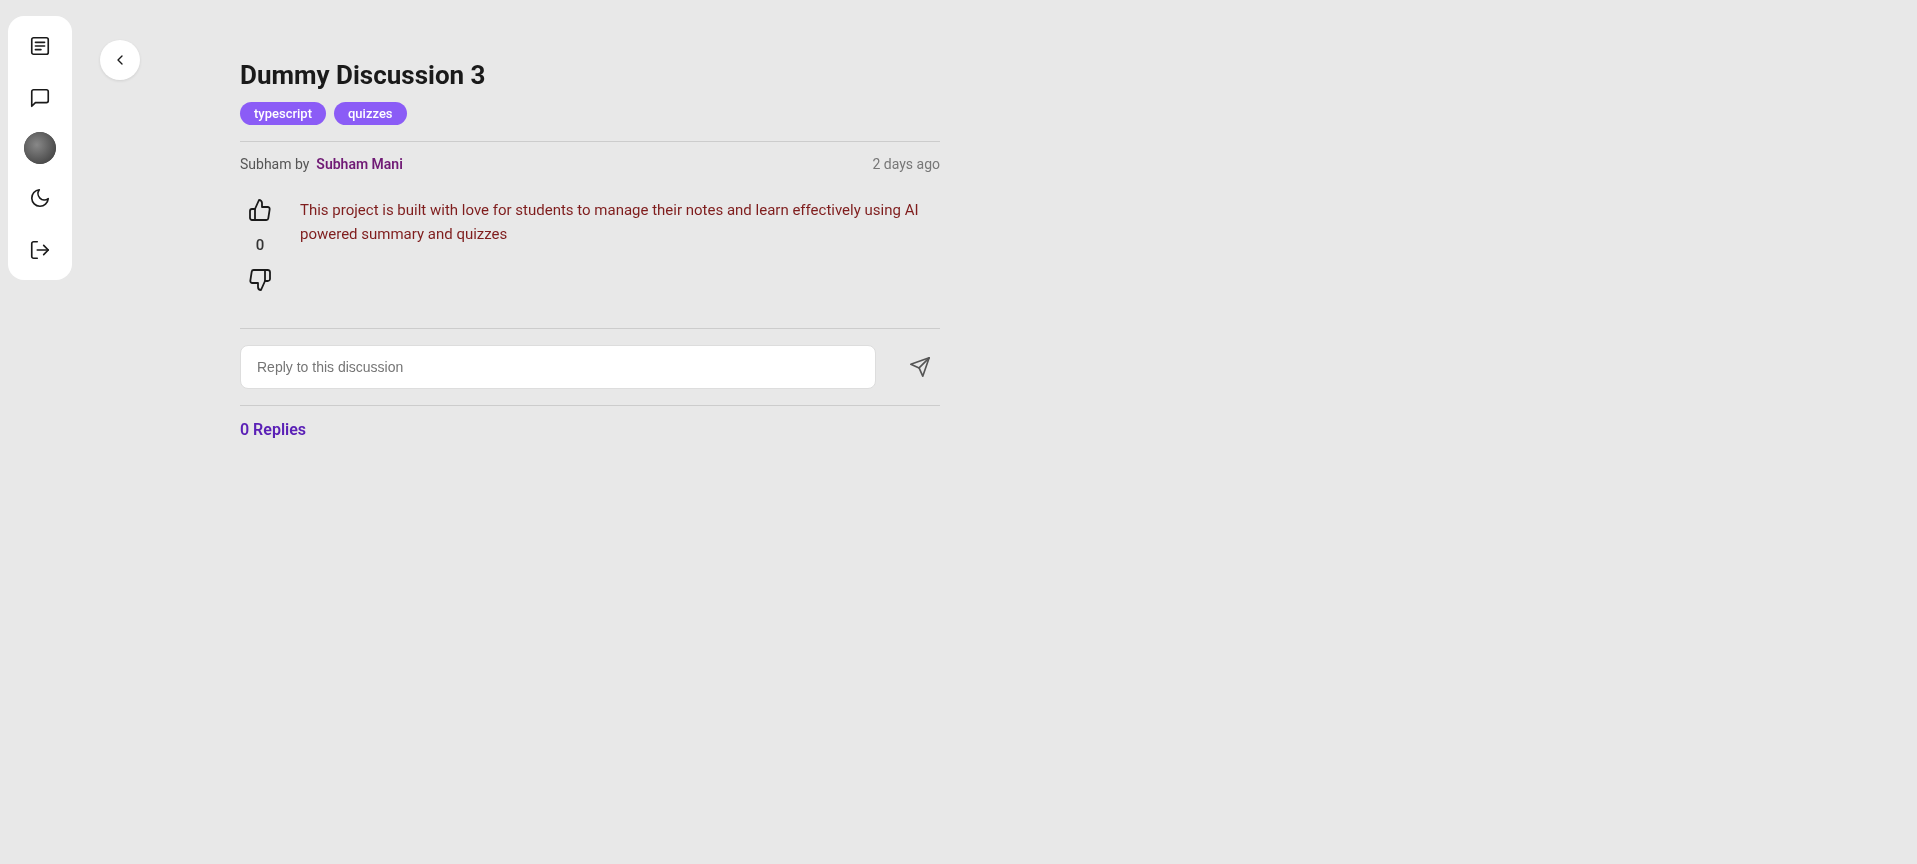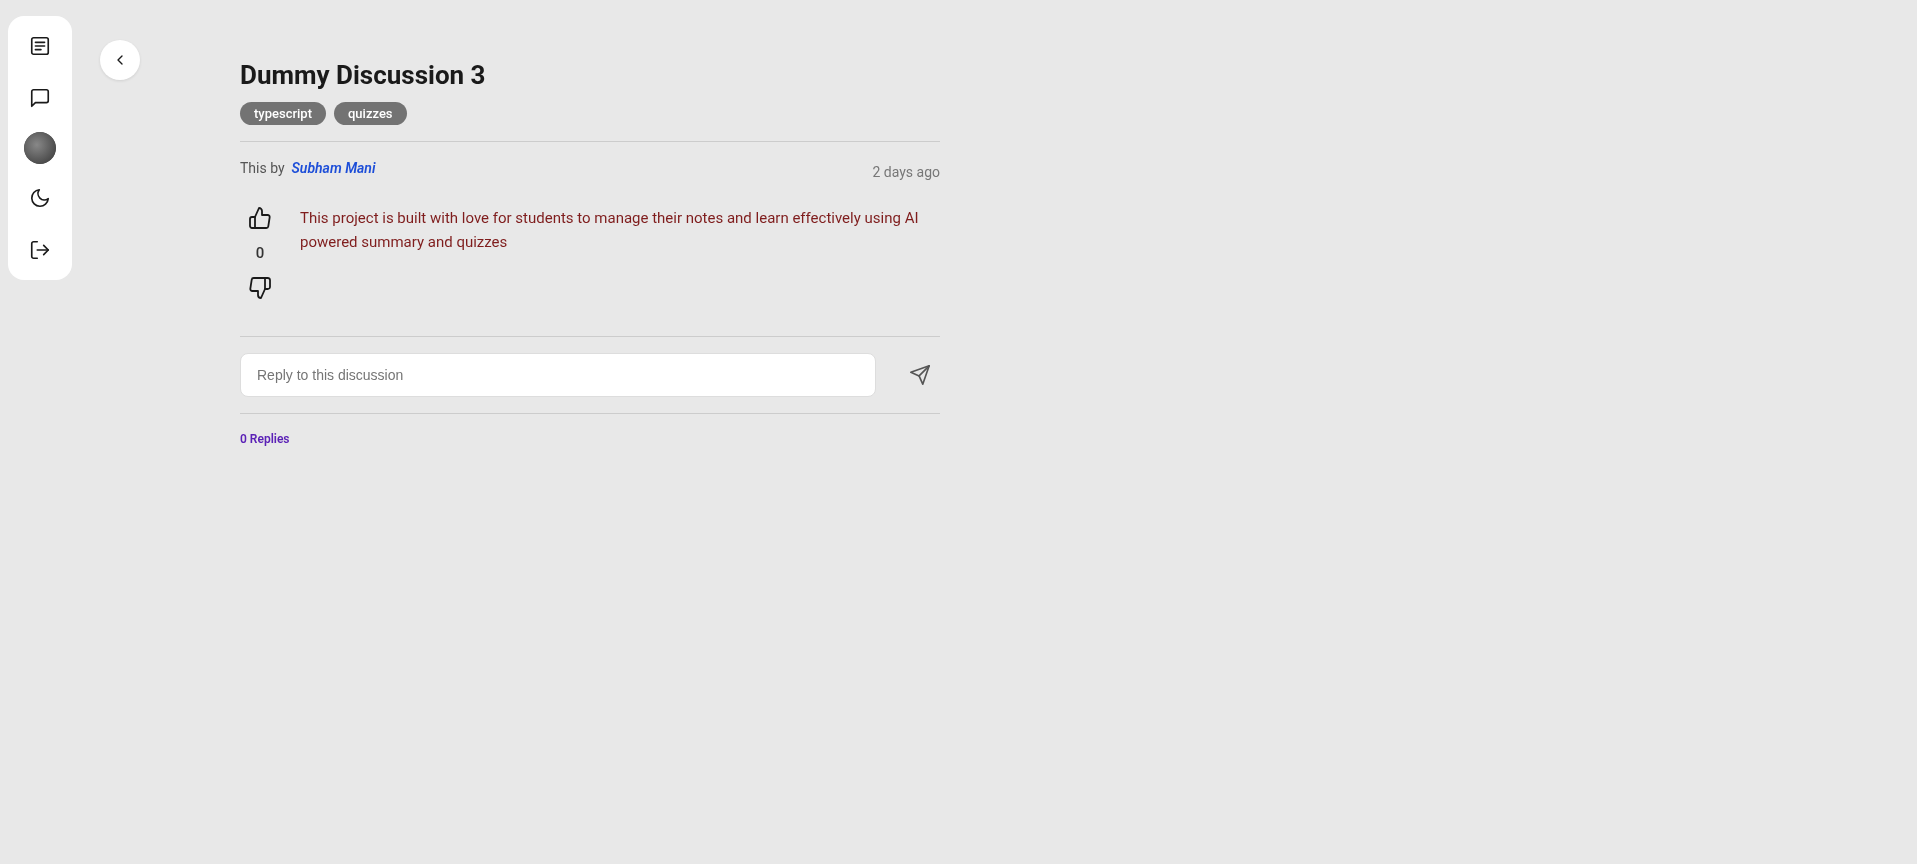--- a/index.html
+++ b/index.html
@@ -134,21 +134,21 @@
       margin-bottom: 12px;
     }
 
     .tags-row {
       display: flex;
       gap: 8px;
       margin-bottom: 16px;
     }
 
     .tag {
-      background: #737373;
+      background: #8b5cf6;
       color: #ffffff;
       font-size: 13px;
       font-weight: 500;
       padding: 4px 14px;
       border-radius: 20px;
     }
 
     .divider {
       width: 100%;
       height: 1px;
@@ -162,29 +162,27 @@
       align-items: center;
       margin-bottom: 20px;
     }
 
     .meta-asked {
       font-size: 14px;
       color: #555555;
     }
 
     .meta-asked strong {
-      color: #1d4ed8;
+      color: #701a75;
       font-weight: 600;
-      font-style: italic;
     }
 
     .meta-time {
       font-size: 14px;
       color: #777777;
-      margin-top: 8px;
     }
 
     
     .post-body {
       display: flex;
       gap: 20px;
       margin-bottom: 30px;
     }
 
     .vote-column {
@@ -284,21 +282,21 @@
     }
 
     .reply-count-divider {
       width: 100%;
       height: 1px;
       background: #cccccc;
       margin-bottom: 14px;
     }
 
     .replies-count {
-      font-size: 12px;
+      font-size: 16px;
       font-weight: 600;
       color: #5b21b6;
     }
   </style>
 </head>
 <body>
 
 <div class="sidebar">
   <div class="sidebar-card">
     <div class="sidebar-icon" title="Notes">
@@ -347,21 +345,21 @@
 
     <div class="tags-row">
       <span class="tag">typescript</span>
       <span class="tag">quizzes</span>
     </div>
 
     <div class="divider"></div>
 
     <div class="meta-row">
       <span class="meta-asked">
-        <span>This by</span>
+        <span>Subham by</span>
         &nbsp;<strong>Subham Mani</strong>
       </span>
       <span class="meta-time">2 days ago</span>
     </div>
 
     <div class="post-body">
       <div class="vote-column">
         <button class="vote-btn" title="Upvote">
           <svg viewBox="0 0 24 24">
             <path d="M14 9V5a3 3 0 0 0-3-3l-4 9v11h11.28a2 2 0 0 0 2-1.7l1.38-9a2 2 0 0 0-2-2.3H14z"></path>

